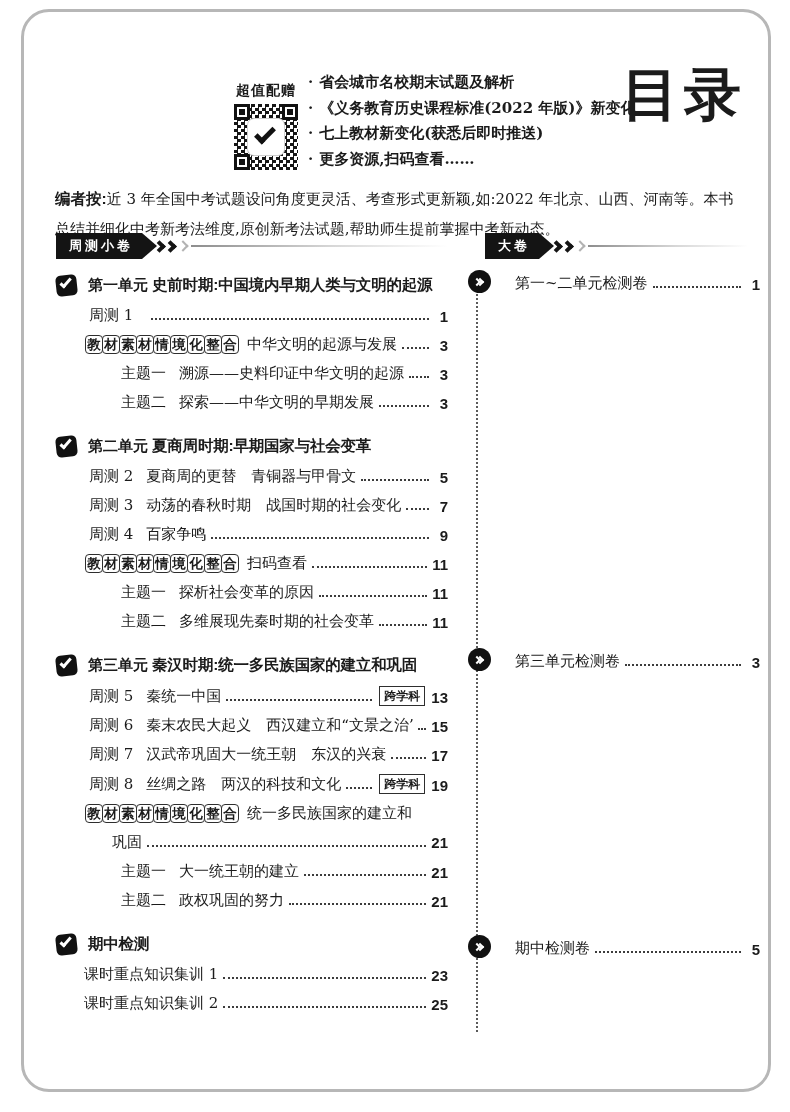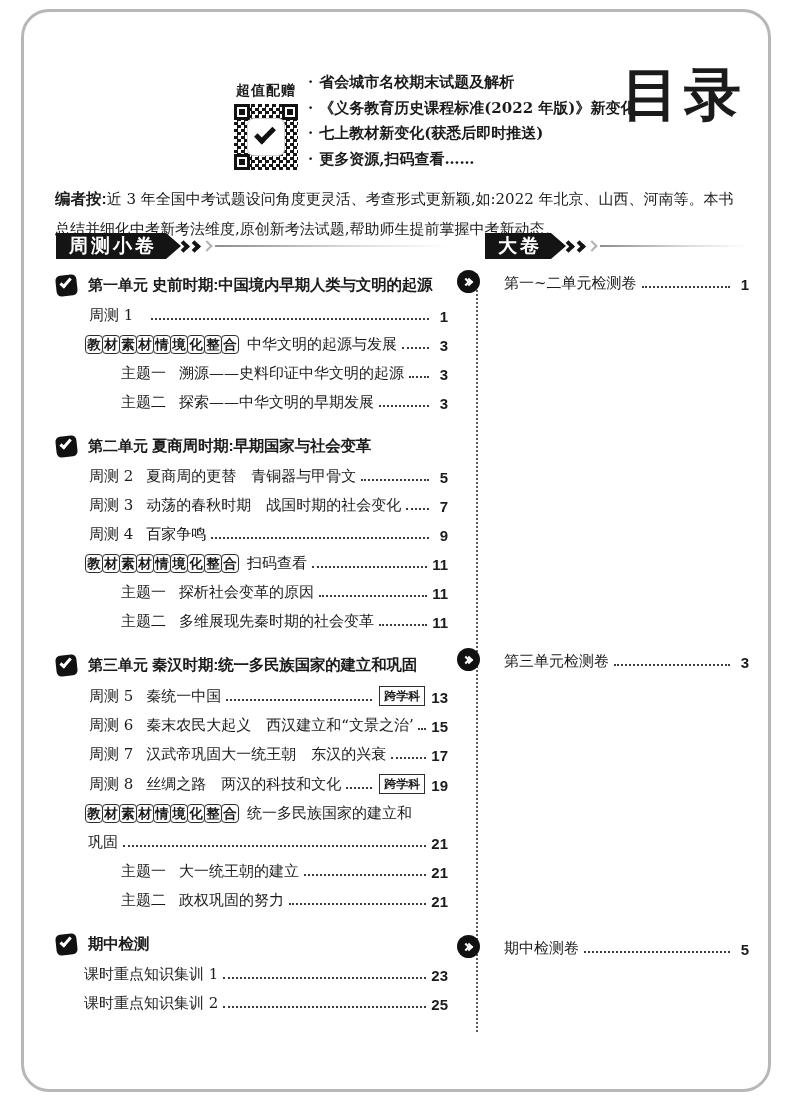--- a/index.html
+++ b/index.html
@@ -22,21 +22,21 @@
   .bullets .b-dot { margin-right:6px; }
   .big-title { position:absolute; right:44px; top:66px; font-size:57px; font-weight:900; letter-spacing:5px; line-height:1; }
 
   
   .editor-note { position:absolute; left:55px; top:184px; right:46px; font-size:15px; line-height:30px; }
   .editor-note .en-label { font-weight:800; font-size:15.5px; }
   .editor-note .en-text { font-family:"DejaVu Serif", serif; }
 
   
   .banner-wrap { display:flex; align-items:center; height:28px; }
-  .banner { background:#141414; color:#fff; font-size:19px; font-weight:700; letter-spacing:3px;
+  .banner { background:#141414; color:#fff; font-size:13px; font-weight:700; letter-spacing:3px;
             line-height:26px; padding:0 24px 0 13px;
             clip-path: polygon(0 0, calc(100% - 15px) 0, 100% 50%, calc(100% - 15px) 100%, 0 100%); }
   .chev { display:inline-block; width:9px; height:9px; border-top:4.5px solid #141414; border-right:4.5px solid #141414; transform:rotate(45deg); margin-left:-2px; }
   .chev.c2 { margin-left:2px; }
   .chev.c3 { opacity:.32; border-width:2.5px; width:8px; height:8px; margin-left:4px; }
   .fadeline { flex:1; height:2px; margin-left:4px; background:linear-gradient(90deg,#8d8d8d,#d7d7d7 55%,rgba(255,255,255,0)); }
 
   
   .left-col { position:absolute; left:56px; top:232px; width:392px; }
   .heading { display:flex; align-items:center; margin-top:24px; white-space:nowrap; }
@@ -44,31 +44,31 @@
   .chk { flex:0 0 auto; width:21px; height:21px; background:#111; border-radius:5px; position:relative; transform:rotate(-6deg); margin-right:11px; }
   .chk i { position:absolute; left:4px; top:4px; width:12px; height:6px; border-left:3px solid #fff; border-bottom:3px solid #fff; transform:rotate(-43deg); }
   .heading .h-num { font-size:15px; font-weight:800; margin-right:4px; }
   .heading .h-title { font-size:15.5px; font-weight:800; letter-spacing:-0.2px; }
   .row { display:flex; align-items:flex-end; margin:10px 0 0 33px; white-space:nowrap; font-family:"DejaVu Serif", serif; font-size:15px; }
   .row .lbl { margin-right:13px; flex:0 0 auto; }
   .row .ttl { flex:0 1 auto; overflow:hidden; }
   .leader { flex:1 1 8px; min-width:8px; border-bottom:2px dotted #3c3c3c; margin:0 5px; height:1px; align-self:flex-end; margin-bottom:5px; }
   .pg { font-family:"Liberation Sans", sans-serif; font-weight:700; font-size:15px; flex:0 0 auto; min-width:14px; text-align:right; }
   .row.topic { margin-left:65px; }
-  .row.cont { margin-left:32px; }
+  .row.cont { margin-left:56px;align-items:center; }
   .row.mid { margin-left:28px; }
   .tagline { margin-left:29px; }
   .tagbox { display:inline-flex; flex:0 0 auto; margin-right:9px; }
   .tagbox .tchar { display:inline-flex; align-items:center; justify-content:center; width:18px; height:19px; border:1.3px solid #2e2e2e; border-radius:4px; margin-right:-1px; font-size:13.5px; font-weight:700; font-family:"DejaVu Serif", serif; background:#fff; }
   .cross { display:inline-block; border:1.5px solid #2e2e2e; font-family:"Liberation Sans", sans-serif; font-size:12px; font-weight:700; padding:1px 4px 0; margin:0 6px 0 2px; line-height:17px; align-self:flex-end; }
 
   
   .divider { position:absolute; left:476px; top:274px; height:758px; width:0; border-left:2px dotted #5a5a5a; }
   .right-col-banner { position:absolute; left:485px; top:232px; width:263px; }
-  .r-item { position:absolute; left:457px; width:292px; display:flex; align-items:flex-end; white-space:nowrap; font-family:"DejaVu Serif", serif; font-size:15px; }
+  .r-item { position:absolute; left:468px; width:292px; display:flex; align-items:flex-end; white-space:nowrap; font-family:"DejaVu Serif", serif; font-size:15px; }
   .r-icon { flex:0 0 auto; width:23px; height:23px; border-radius:50%; background:#111; display:flex; align-items:center; justify-content:center; margin-right:24px; align-self:center; }
   .r-icon b { display:inline-block; width:6px; height:6px; border-top:2.5px solid #fff; border-right:2.5px solid #fff; transform:rotate(45deg); margin-left:-3px; }
   .r-item .ttl { flex:0 1 auto; }
 </style>
 </head>
 <body>
 
 <div class="page">
   <div class="frame"></div>
 

